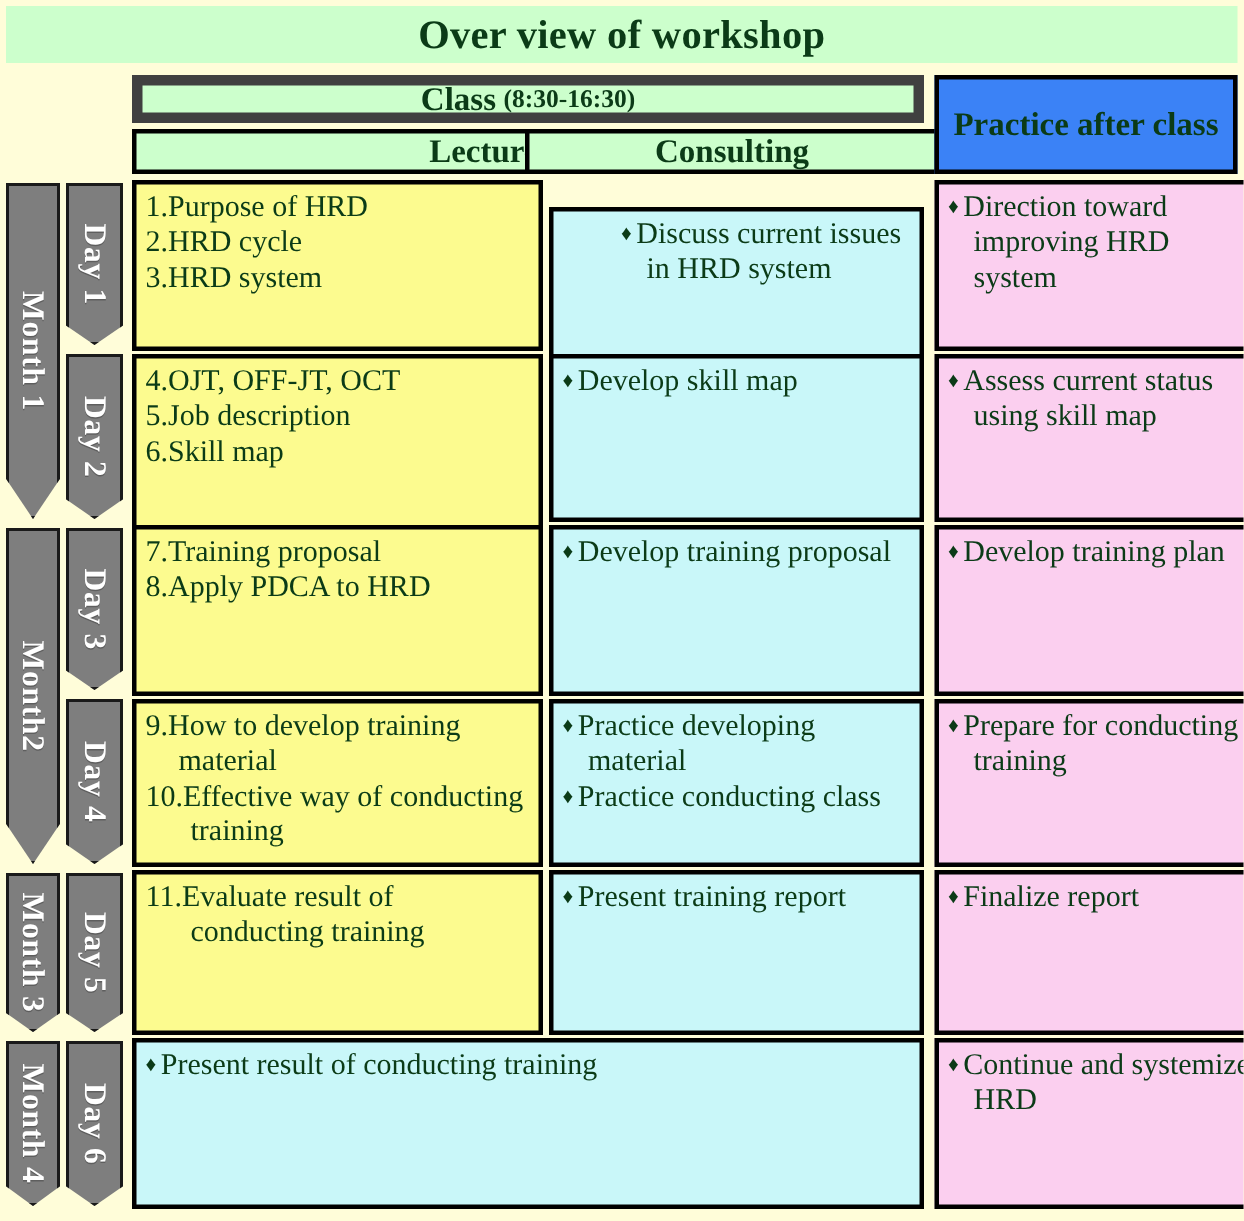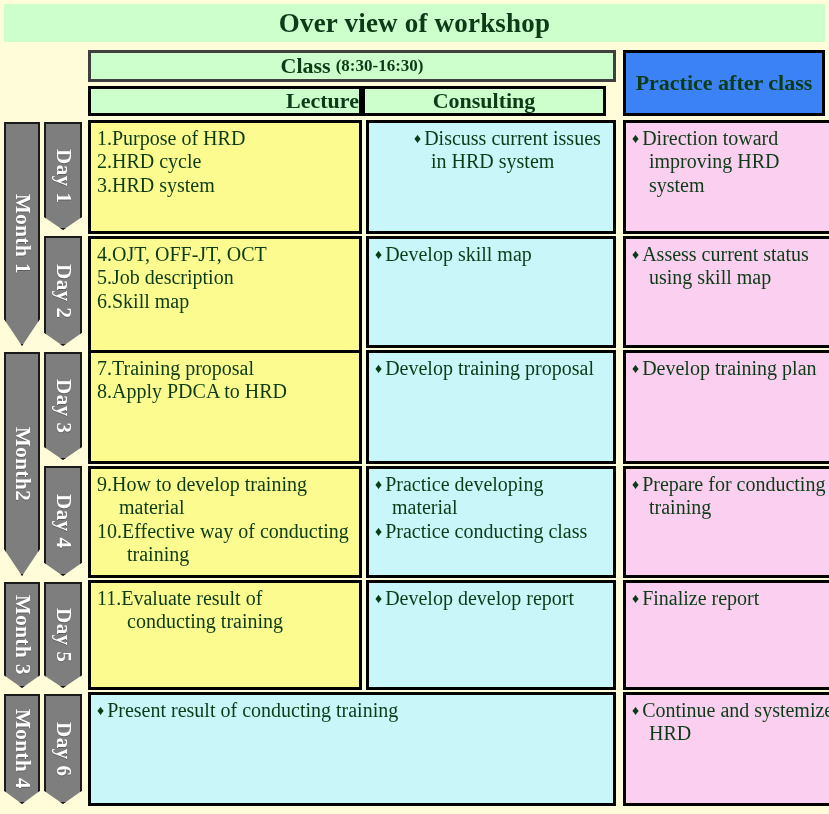--- a/index.html
+++ b/index.html
@@ -17,35 +17,35 @@
     position:absolute; left:4px; top:4px; width:821px; height:38px;
     background:#CCFFCC;
     display:flex; align-items:center; justify-content:center;
     color:#0B3B17; font-weight:bold; font-size:27px;
     letter-spacing:.2px;
   }
 
   
   #hdr-class {
     position:absolute; left:88px; top:50px; width:528px; height:32px;
-    background:#CCFFCC; border:3px solid #404040;
+    background:#CCFFCC; border:7px solid #404040;
     display:flex; align-items:center; justify-content:center;
     color:#0B3B17; font-weight:bold;
   }
   #hdr-class .big { font-size:22px; }
   #hdr-class .small { font-size:17px; margin-left:5px; }
 
   .hdr-sub {
     position:absolute; top:86px; height:30px;
     background:#CCFFCC; border:3px solid #000;
     display:flex; align-items:center; justify-content:center;
     color:#0B3B17; font-weight:bold; font-size:22px;
   }
   #hdr-lecture    { left:88px;  width:274px;justify-content:flex-end; }
-  #hdr-consulting { left:362px; width:244px;justify-content:center; }
+  #hdr-consulting { left:350px; width:276px;justify-content:center; }
 
   #hdr-practice {
     position:absolute; left:623px; top:50px; width:202px; height:66px;
     background:#3b82f6; border:3px solid #000;
     display:flex; align-items:center; justify-content:center;
     text-align:center; line-height:1.12;
     color:#0B3B17; font-weight:bold; font-size:22px;
   }
 
   
@@ -144,21 +144,21 @@
 </div>
 <div class="arrow col-day" style="top:694px;height:110px;">
   <span>Day 6</span>
 </div>
 
 <div class="cell lecture c-lec" style="top:120px;height:114px;">
   <div class="nline">1.Purpose of HRD</div>
   <div class="nline">2.HRD cycle</div>
   <div class="nline">3.HRD system</div>
 </div>
-<div class="cell consulting c-con" style="top:120px;height:114px;padding-left:45px;">
+<div class="cell consulting c-con" style="top:138px;height:114px;padding-left:45px;">
   <div class="bline"><span class="dia">♦</span><span>Discuss current issues in HRD system</span></div>
 </div>
 <div class="cell practice c-prac" style="top:120px;height:114px;">
   <div class="bline"><span class="dia">♦</span><span>Direction toward improving HRD system</span></div>
 </div>
 
 <div class="cell lecture c-lec" style="top:236px;height:122px;">
   <div class="nline">4.OJT, OFF-JT, OCT</div>
   <div class="nline">5.Job description</div>
   <div class="nline">6.Skill map</div>
@@ -190,21 +190,21 @@
   <div class="bline"><span class="dia">♦</span><span>Practice conducting class</span></div>
 </div>
 <div class="cell practice c-prac" style="top:466px;height:112px;">
   <div class="bline"><span class="dia">♦</span><span>Prepare for conducting training</span></div>
 </div>
 
 <div class="cell lecture c-lec" style="top:580px;height:110px;">
   <div class="nline wide">11.Evaluate result of conducting training</div>
 </div>
 <div class="cell consulting c-con" style="top:580px;height:110px;">
-  <div class="bline"><span class="dia">♦</span><span>Develop develop report</span></div>
+  <div class="bline"><span class="dia">♦</span><span>Present training report</span></div>
 </div>
 <div class="cell practice c-prac" style="top:580px;height:110px;">
   <div class="bline"><span class="dia">♦</span><span>Finalize report</span></div>
 </div>
 
 <div class="cell consulting c-wide" style="top:692px;height:114px;">
   <div class="bline"><span class="dia">♦</span><span>Present result of conducting training</span></div>
 </div>
 <div class="cell practice c-prac" style="top:692px;height:114px;">
   <div class="bline"><span class="dia">♦</span><span>Continue and systemize HRD</span></div>

